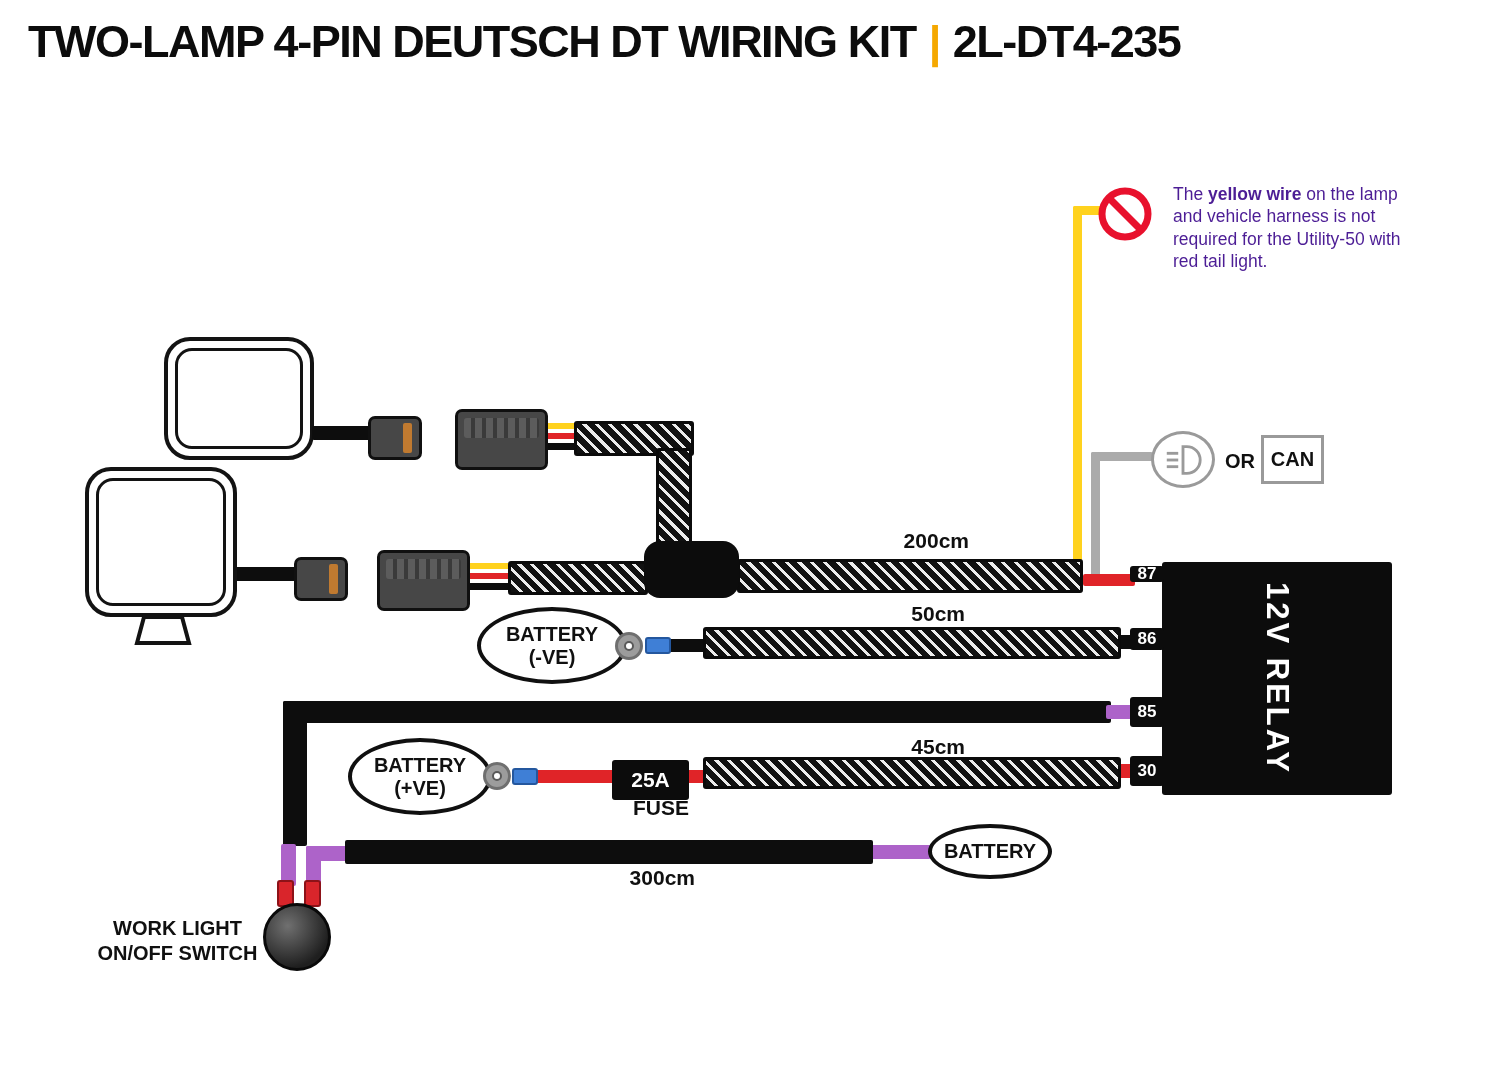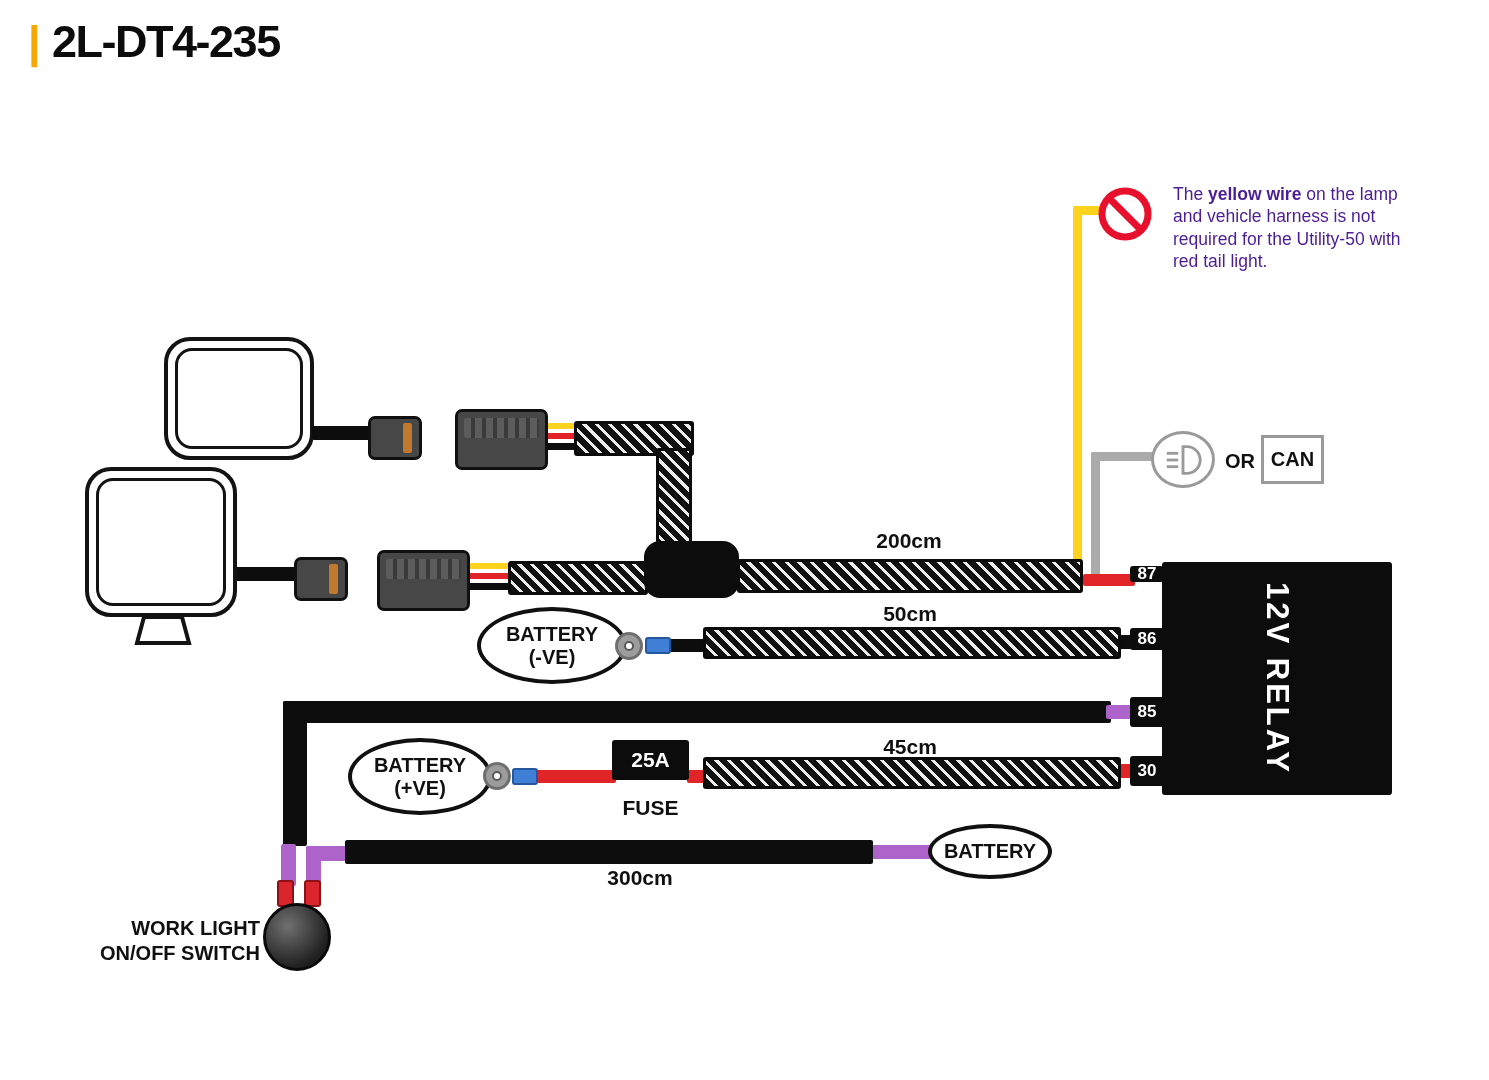--- a/index.html
+++ b/index.html
@@ -7,21 +7,21 @@
   .canvas{position:relative;width:1489px;height:1080px;background:#fff;overflow:hidden}
   .abs{position:absolute}
   .braid{position:absolute;background:repeating-linear-gradient(45deg,#111 0 6px,#ececec 6px 9px);border:3px solid #0b0b0b;border-radius:3px}
   .wire{position:absolute;border-radius:2px}
   .yellow{background:var(--wire-yellow,#FFD21E)}
   .red{background:var(--wire-red,#E02428)}
   .purple{background:var(--wire-purple,#AD63C9)}
   .gray{background:var(--wire-gray,#ABABAB)}
   .black{background:#0d0d0d}
   .ellipse{position:absolute;background:#fff;border:4px solid #101010;border-radius:50%;display:flex;flex-direction:column;align-items:center;justify-content:center;font-weight:bold;font-size:20px;line-height:1.15;color:#101010;text-align:center}
-  .len{position:absolute;font-weight:bold;font-size:21px;color:#101010;text-align:center}
+  .len{position:absolute;font-weight:bold;font-size:21px;color:#101010;text-align:right}
   .lamp{position:absolute;background:#fff;border:4px solid #131313;border-radius:26px}
   .lamp-inner{position:absolute;inset:7px;border:3px solid #131313;border-radius:17px}
   .conn{position:absolute;background:#474747;border:3px solid #101010;border-radius:7px}
   .seal{position:absolute;top:4px;bottom:4px;right:7px;width:9px;background:#c07a30;border-radius:2px}
   .ridges{position:absolute;left:6px;right:6px;top:6px;height:20px;background:repeating-linear-gradient(90deg,#5c5c5c 0 7px,#3a3a3a 7px 11px);border-radius:3px}
   .junction{position:absolute;background:#0c0c0c;border-radius:16px}
   .relay{position:absolute;background:#0c0c0c;border-radius:3px;display:flex;align-items:center;justify-content:center}
   .relay-label{writing-mode:vertical-rl;color:#fff;font-weight:bold;font-size:31px;letter-spacing:3px;white-space:nowrap}
   .pin{position:absolute;background:#0c0c0c;color:#fff;font-weight:bold;font-size:17px;display:flex;align-items:center;justify-content:center;border-radius:3px}
   .ring{position:absolute;background:#9c9c9c;border:3px solid #6f6f6f;border-radius:50%;display:flex;align-items:center;justify-content:center}
@@ -29,29 +29,30 @@
   .crimp{position:absolute;border-radius:3px}
   .crimp.blue{background:#3f7fd6;border:2px solid #24579e}
   .crimp.redt{background:#d9252b;border:2px solid #8d1218}
   .fusebox{position:absolute;background:#0c0c0c;color:#fff;display:flex;align-items:center;justify-content:center;font-weight:bold;font-size:21px;border-radius:3px}
   .switch-knob{position:absolute;border-radius:50%;background:radial-gradient(circle at 35% 32%,#707070,#1f1f1f 72%);border:3px solid #0a0a0a}
   .box{position:absolute;background:#fff;border:3px solid #9a9a9a;display:flex;align-items:center;justify-content:center;font-weight:bold;font-size:20px;color:#101010}
   .note{position:absolute;color:#4c1d95;font-size:17.5px;line-height:1.28}
   .title{position:absolute;display:flex;gap:13px;align-items:baseline;font-weight:bold;font-size:45px;letter-spacing:-1.5px;color:#0c0c0c;white-space:nowrap}
   .title .sep{color:var(--brand-orange,#F5A800)}
   .subtitle{position:absolute;font-weight:bold;font-size:25px;color:var(--brand-orange,#F5A800);letter-spacing:-0.3px}
-  .sw-label{position:absolute;font-weight:bold;font-size:20px;color:#101010;text-align:right;line-height:1.25}
+  .sw-label{position:absolute;font-weight:bold;font-size:20px;color:#101010;text-align:center;line-height:1.25}
   .z1{z-index:1}.z2{z-index:2}.z3{z-index:3}
 </style>
 </head>
 <body>
 
 <div class="canvas">
 
   <div class="title" style="left:28px;top:16px">
+    <span>TWO-LAMP 4-PIN DEUTSCH DT WIRING KIT</span>
     <span class="sep">|</span>
     <span>2L-DT4-235</span>
   </div>
 
   <div class="note" style="left:1173px;top:183px;width:240px">
     <span>The </span><b>yellow wire</b><span> on the lamp and vehicle harness is not required for the Utility-50 with red tail light.</span>
   </div>
 
   <div class="wire yellow z1" style="left:1073px;top:206px;width:30px;height:9px"></div>
   <div class="wire yellow z1" style="left:1073px;top:206px;width:9px;height:366px"></div>
@@ -162,21 +163,21 @@
 
   <div class="ellipse z2" style="left:348px;top:738px;width:144px;height:77px">
     <div>BATTERY</div>
     <div>(+VE)</div>
   </div>
   <div class="ring z3" style="left:483px;top:762px;width:28px;height:28px">
     <div class="hole"></div>
   </div>
   <div class="crimp blue z2" style="left:512px;top:768px;width:26px;height:17px"></div>
   <div class="wire red z1" style="left:536px;top:770px;width:80px;height:13px"></div>
-  <div class="fusebox z2" style="left:612px;top:740px;width:77px;height:40px">
+  <div class="fusebox z2" style="left:612px;top:760px;width:77px;height:40px">
     <span>25A</span>
   </div>
   <div class="len" style="left:612px;top:796px;width:77px">FUSE</div>
   <div class="wire red z1" style="left:687px;top:770px;width:18px;height:13px"></div>
   <div class="braid z2" style="left:703px;top:757px;width:418px;height:32px"></div>
   <div class="len" style="left:855px;top:735px;width:110px">45cm</div>
   <div class="wire red z1" style="left:1116px;top:764px;width:18px;height:14px"></div>
 
 </div>
 

